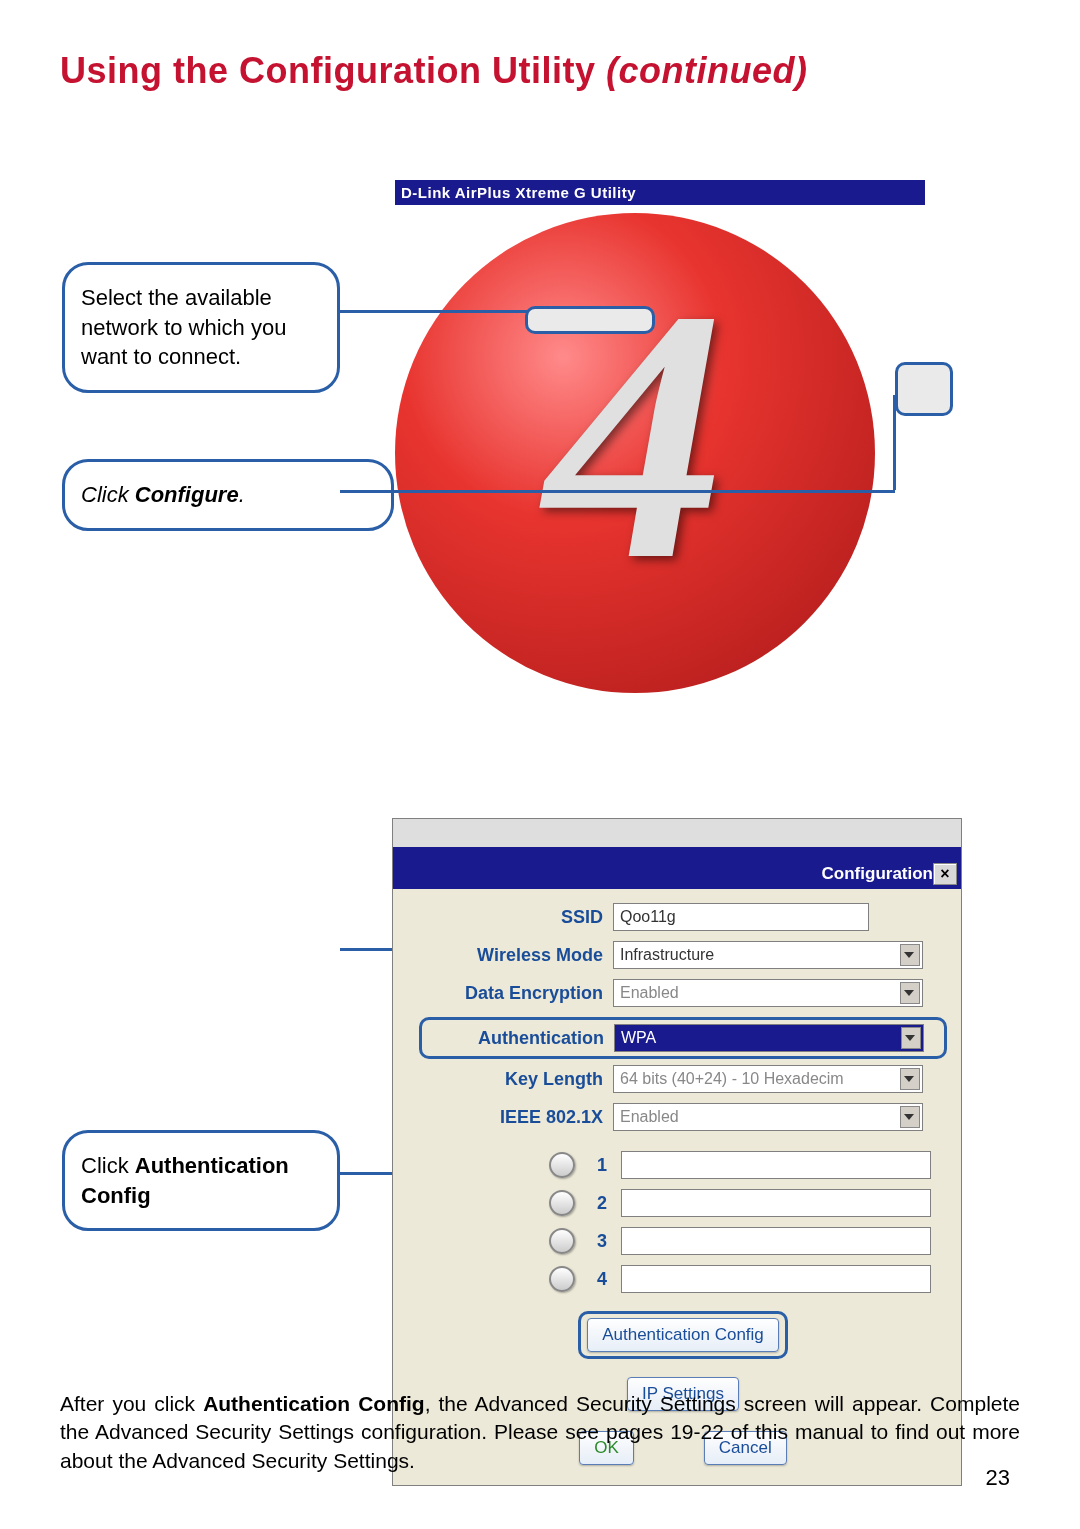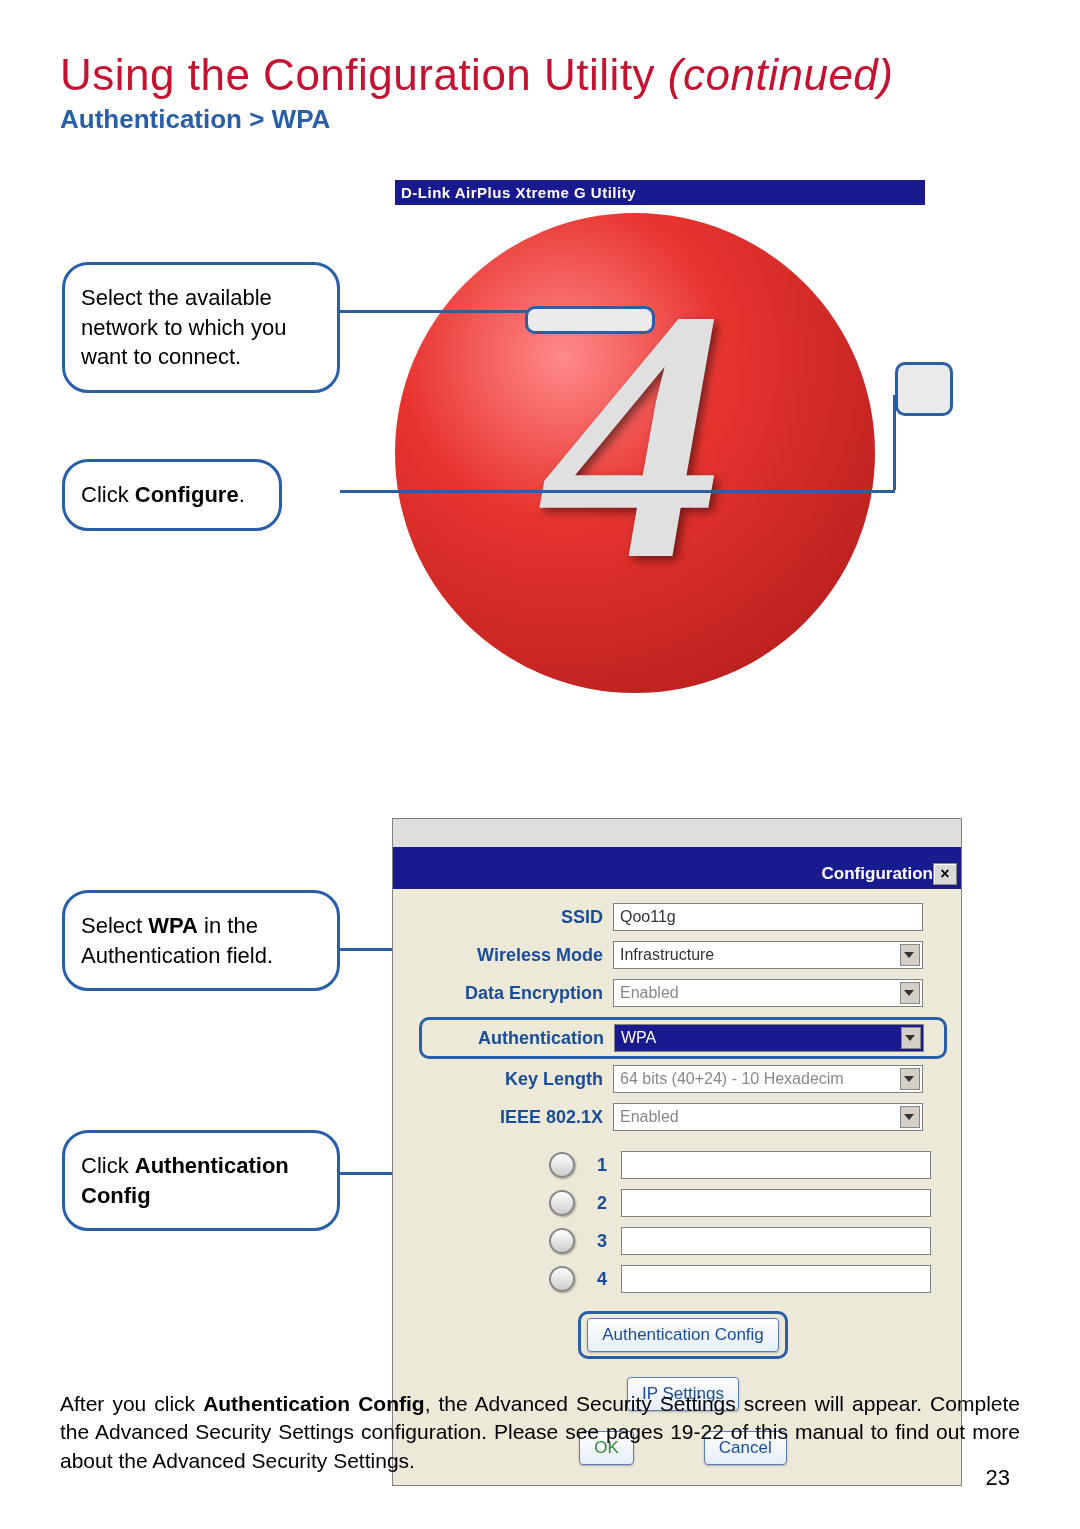--- a/index.html
+++ b/index.html
@@ -13,22 +13,22 @@
     box-sizing: border-box;
   }
   .page {
     padding: 50px 60px 0 60px;
     position: relative;
     height: 100%;
     box-sizing: border-box;
   }
   .title {
     color: #c41230;
-    font-size: 44px;
-    font-weight: normal;
+    font-size: 36px;
+    font-weight: bold;
     letter-spacing: 0.5px;
   }
   .title .ital { font-style: italic; }
   .subtitle {
     color: #2a5fa8;
     font-size: 26px;
     font-weight: bold;
     margin-top: 4px;
   }
 
@@ -277,63 +277,59 @@
   }
 </style>
 </head>
 <body>
 
 <div class="page">
 
   <div class="title">
     <span>Using the Configuration Utility </span><span class="ital">(continued)</span>
   </div>
-  <div class="subtitle">Authentication &gt; WPA</div>
 
   <div class="upper-app">
     <div class="upper-titlebar">D-Link AirPlus Xtreme G Utility</div>
     <div class="big-red">
       <div class="four">4</div>
     </div>
 
     <div class="highlight-box" style="left:130px; top:126px; width:130px; height:28px;"></div>
     <div class="highlight-box" style="left:500px; top:182px; width:58px; height:54px;"></div>
   </div>
 
   <div class="callout" style="left:62px; top:262px; width:278px;">
     <span>Select the available network to which you want to connect.</span>
   </div>
   <div class="connector" style="left:340px; top:310px; width:187px;"></div>
 
-  <div class="callout" style="left:62px; top:459px; width:220px;">
+  <div class="callout" style="left:62px; top:459px; width:332px;font-style:italic;">
     <span>Click </span><b>Configure</b><span>.</span>
   </div>
   <div class="connector" style="left:340px; top:490px; width:555px;"></div>
   <div class="connector" style="left:893px; top:395px; width:3px; height:95px;"></div>
 
-  <div class="callout" style="left:62px; top:890px; width:278px;">
-    <span>Select </span><b>WPA</b><span> in the Authentication field.</span>
-  </div>
   <div class="connector" style="left:340px; top:948px; width:60px;"></div>
 
   <div class="callout" style="left:62px; top:1130px; width:278px;">
     <span>Click </span><b>Authentication Config</b>
   </div>
   <div class="connector" style="left:340px; top:1172px; width:220px;"></div>
 
   <div class="config-dialog">
     <div class="config-titlebar">
       <span>Configuration</span>
       <span class="close-btn">×</span>
     </div>
     <div class="config-body">
 
       <div class="form-row">
         <div class="form-label">SSID</div>
-        <div class="form-input" style="width:310px;">
+        <div class="form-input" style="width:256px;">
             <span>Qoo11g</span>
           </div>
       </div>
 
       <div class="form-row">
         <div class="form-label">Wireless Mode</div>
         <div class="form-input sel">
             <span>Infrastructure</span>
             <span class="arrow"></span>
           </div>

